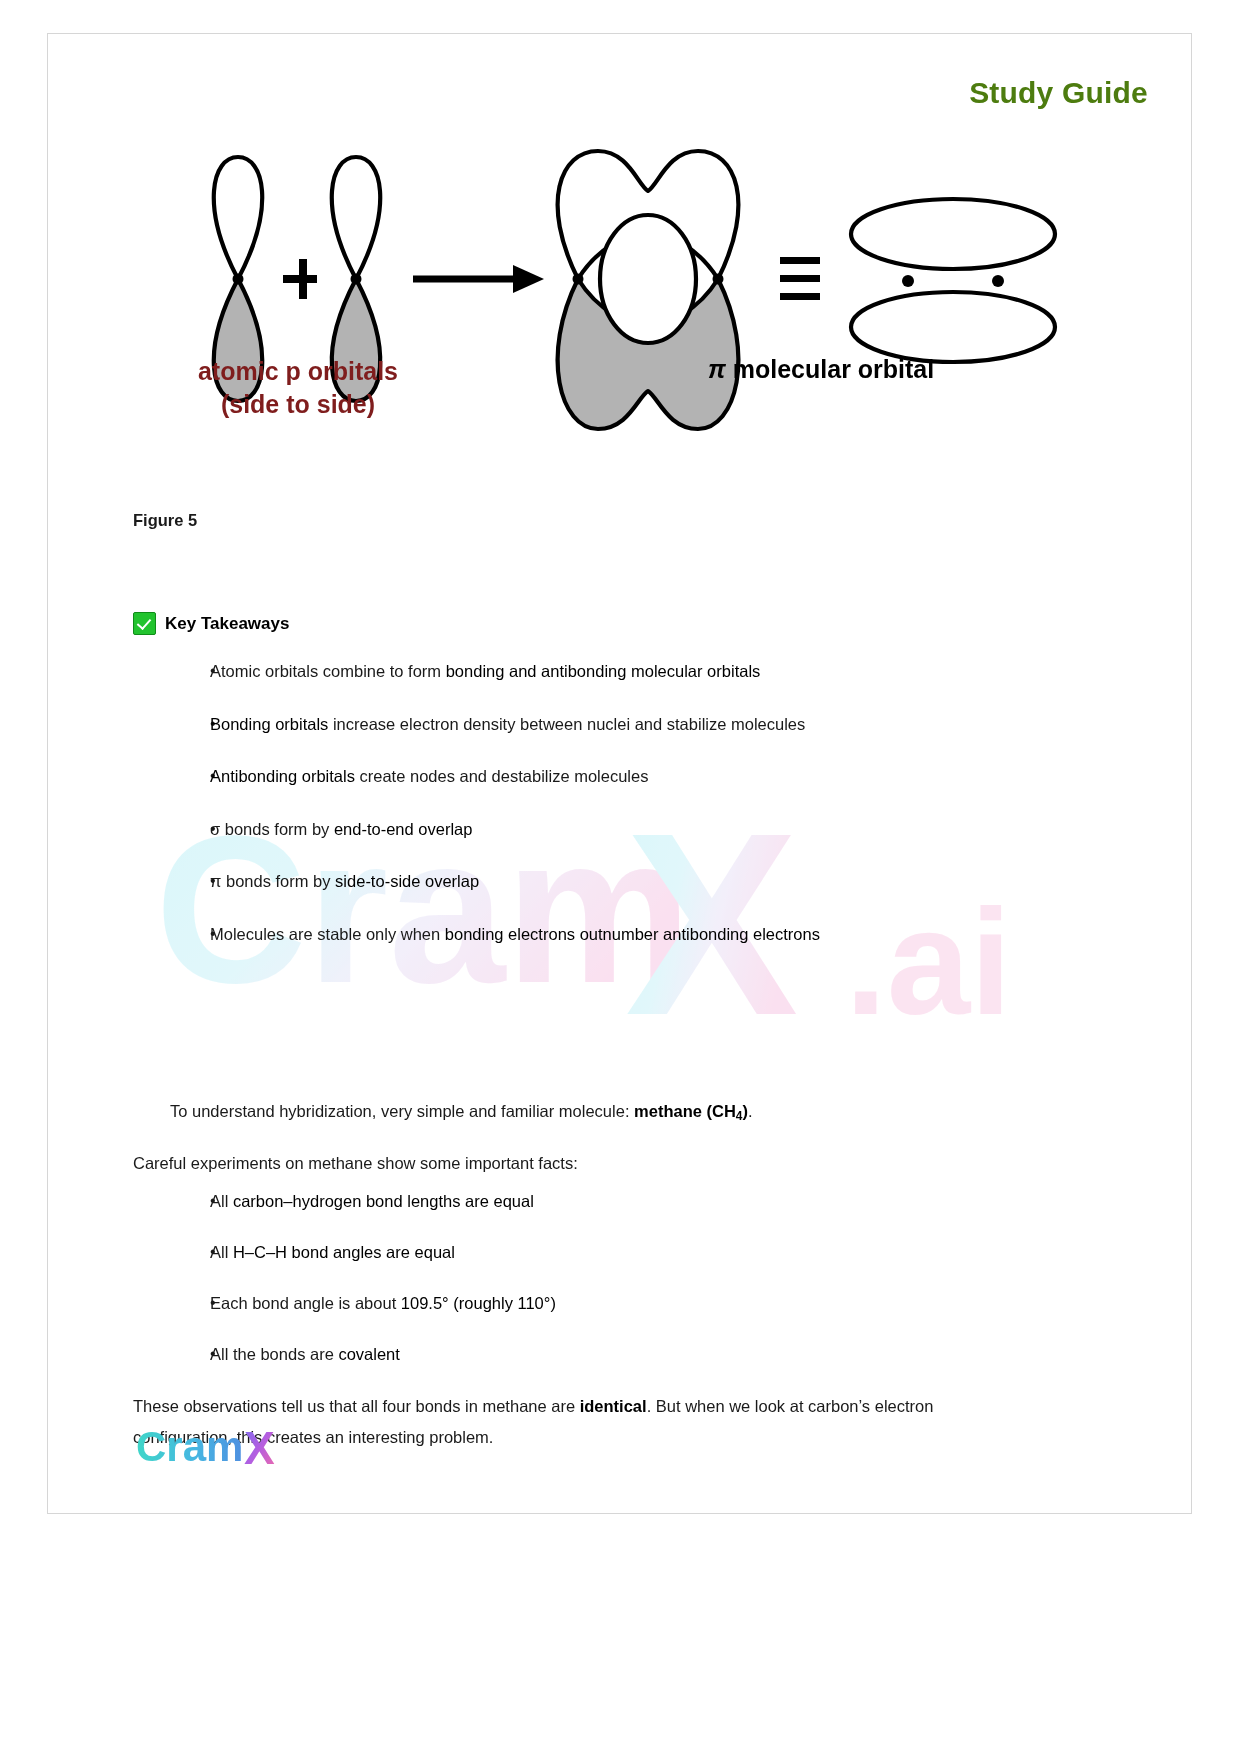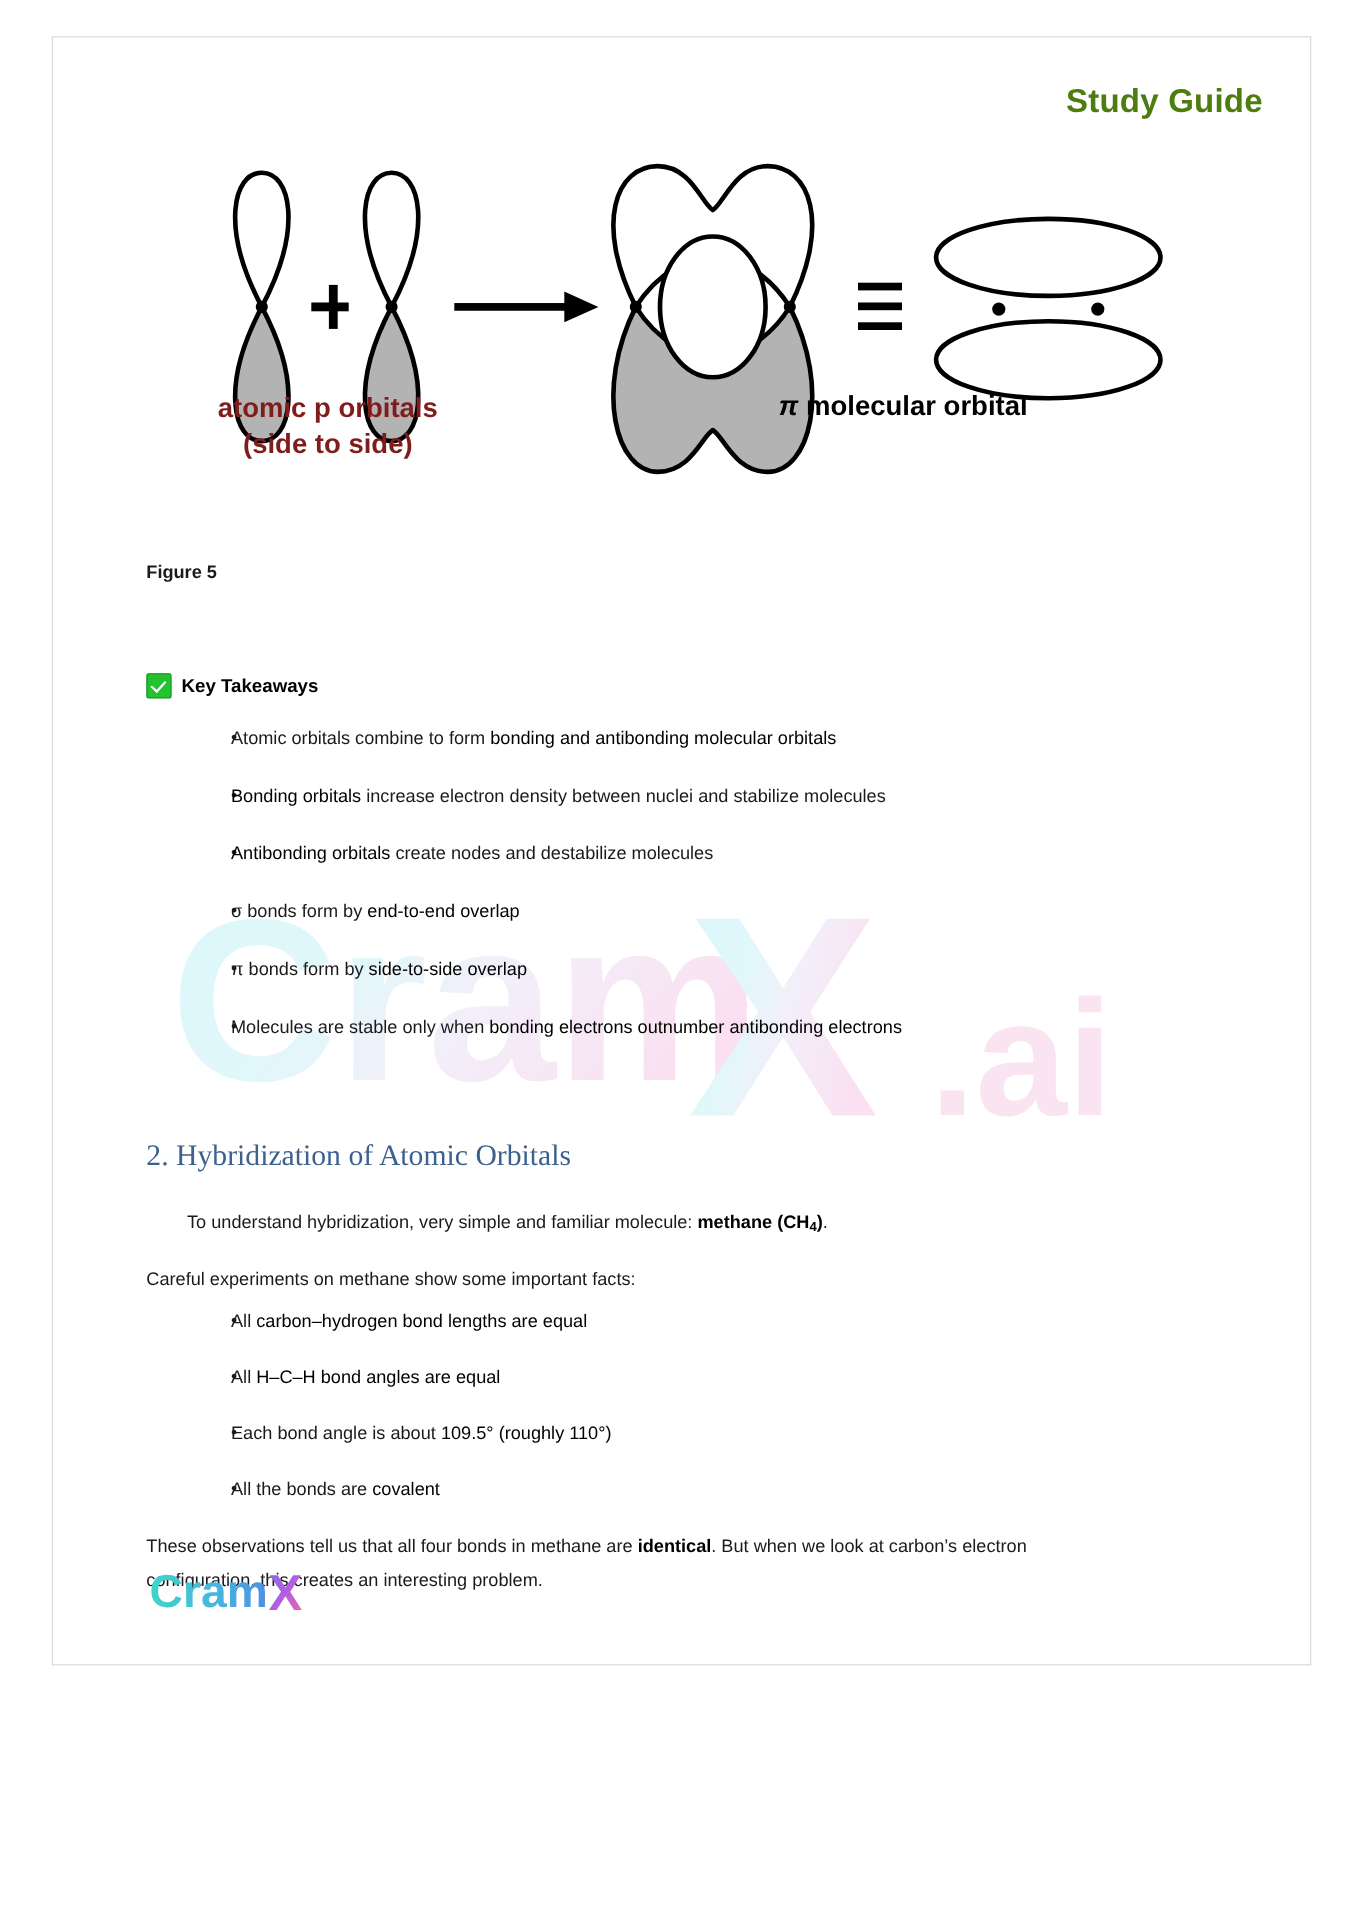--- a/index.html
+++ b/index.html
@@ -315,21 +315,20 @@
         <div class="bullet-row">
           <span class="bullet-dot">•</span>
           <span class="bullet-text"><span>π bonds form by </span><span><b>side-to-side overlap</b></span></span>
         </div>
         <div class="bullet-row">
           <span class="bullet-dot">•</span>
           <span class="bullet-text"><span>Molecules are stable only when </span><span><b>bonding electrons outnumber antibonding electrons</b></span></span>
         </div>
       </div>
 
-  <div class="section-heading">2. Hybridization of Atomic Orbitals</div>
 
   <div class="para p1" id="intro-para"><span>To understand hybridization, very simple and familiar molecule: </span><span><b>methane (CH</b></span><sub><b>4</b></sub><span><b>)</b></span><span>.</span></div>
   <div class="para p2">Careful experiments on methane show some important facts:</div>
 
   <div class="fact-list" id="fact-list">
         <div class="bullet-row">
           <span class="bullet-dot">•</span>
           <span class="bullet-text"><span>All </span><span><b>carbon–hydrogen bond lengths are equal</b></span></span>
         </div>
         <div class="bullet-row">

